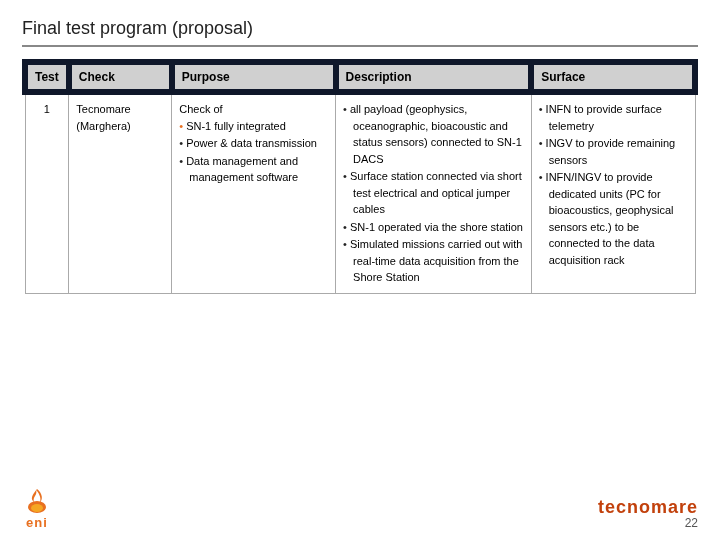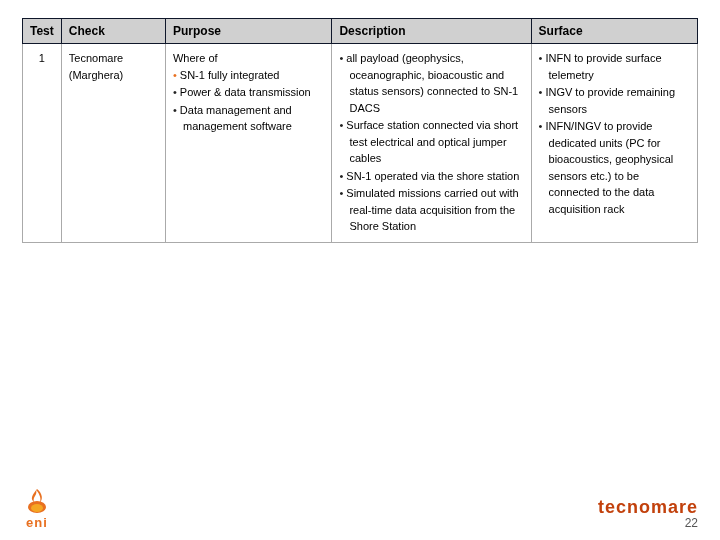--- a/index.html
+++ b/index.html
@@ -27,21 +27,21 @@
       font-weight: normal;
       color: #222;
     }
     table {
       width: 100%;
       border-collapse: collapse;
       font-size: 11px;
     }
     thead tr th {
       background: #d0d0d0;
-      border: 1px solid #0f172a;
+      border: 6px solid #0f172a;
       padding: 5px 7px;
       text-align: left;
       font-weight: bold;
       font-size: 12px;
     }
     tbody tr td {
       border: 1px solid #aaa;
       padding: 6px 7px;
       vertical-align: top;
       font-size: 11px;
@@ -117,36 +117,39 @@
       display: flex;
       flex-direction: column;
       align-items: flex-end;
     }
   </style>
 </head>
 <body>
 
 <div class="page">
 
+  <div class="title-section">
+    <h1 class="page-title">Final test program (proposal)</h1>
+  </div>
 
   <table>
     <thead>
       <tr>
         <th class="col-test">Test</th>
         <th class="col-where">Check</th>
         <th class="col-purpose">Purpose</th>
         <th class="col-description">Description</th>
         <th class="col-actions">Surface</th>
       </tr>
     </thead>
     <tbody id="table-body">
     <tr>
           <td class="col-test">1</td>
           <td class="col-where">Tecnomare (Marghera)</td>
-          <td class="col-purpose"><span>Where of</span><span class="bullet-item bullet-orange">SN-1 fully integrated</span><span class="bullet-item bullet-black">Power &amp; data transmission</span><span class="bullet-item bullet-black">Data management and management software</span></td>
+          <td class="col-purpose"><span>Check of</span><span class="bullet-item bullet-orange">SN-1 fully integrated</span><span class="bullet-item bullet-black">Power &amp; data transmission</span><span class="bullet-item bullet-black">Data management and management software</span></td>
           <td class="col-description">
             <span class="bullet-item bullet-black">all payload (geophysics, oceanographic, bioacoustic and status sensors) connected to SN-1 DACS</span>
             <span class="bullet-item bullet-black">Surface station connected via short test electrical and optical jumper cables</span>
             <span class="bullet-item bullet-black">SN-1 operated via the shore station</span>
             <span class="bullet-item bullet-black">Simulated missions carried out with real-time data acquisition from the Shore Station</span>
           </td>
           <td class="col-actions">
             <span class="bullet-item bullet-black">INFN to provide surface telemetry</span>
             <span class="bullet-item bullet-black">INGV to provide remaining sensors</span>
             <span class="bullet-item bullet-black">INFN/INGV to provide dedicated units (PC for bioacoustics, geophysical sensors etc.) to be connected to the data acquisition rack</span>

